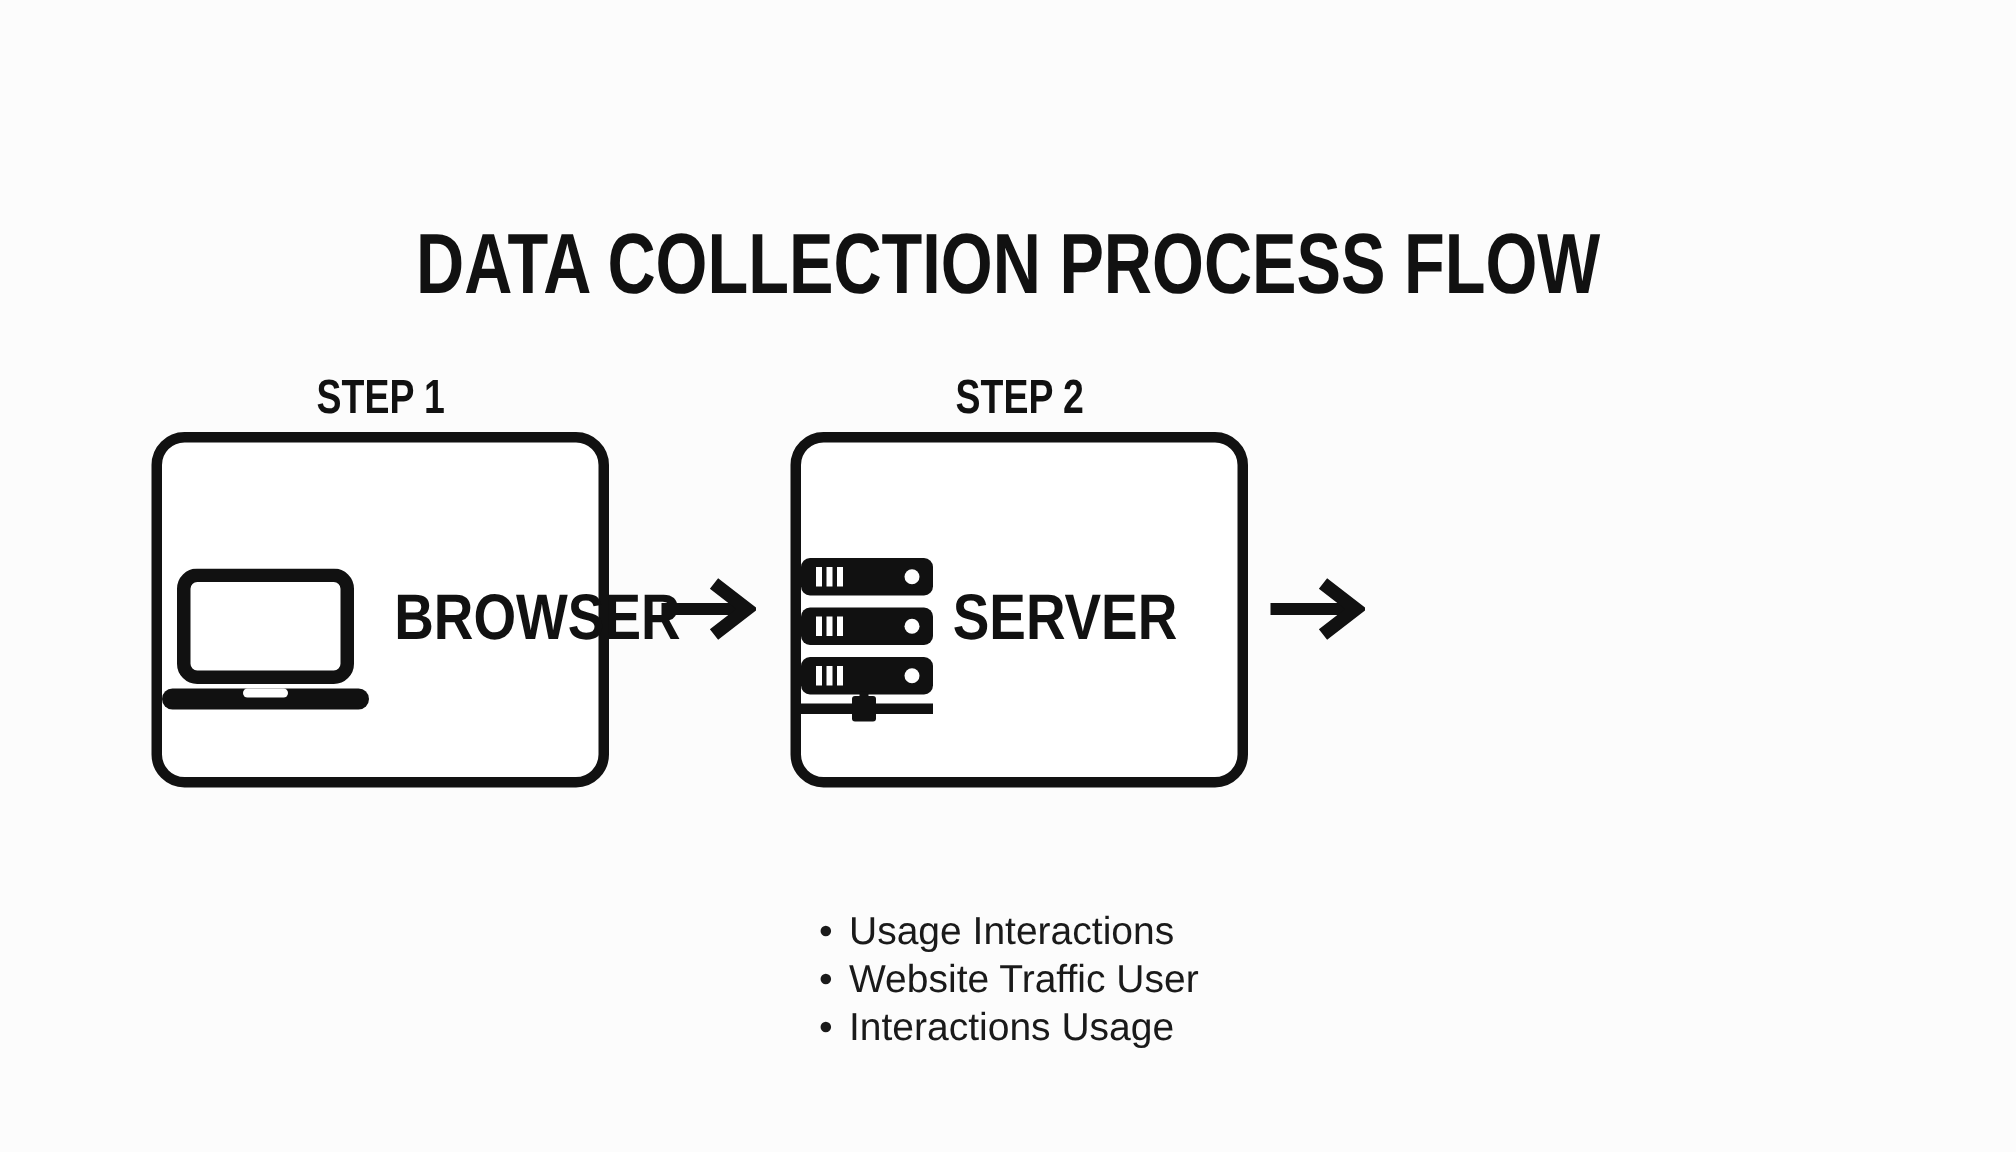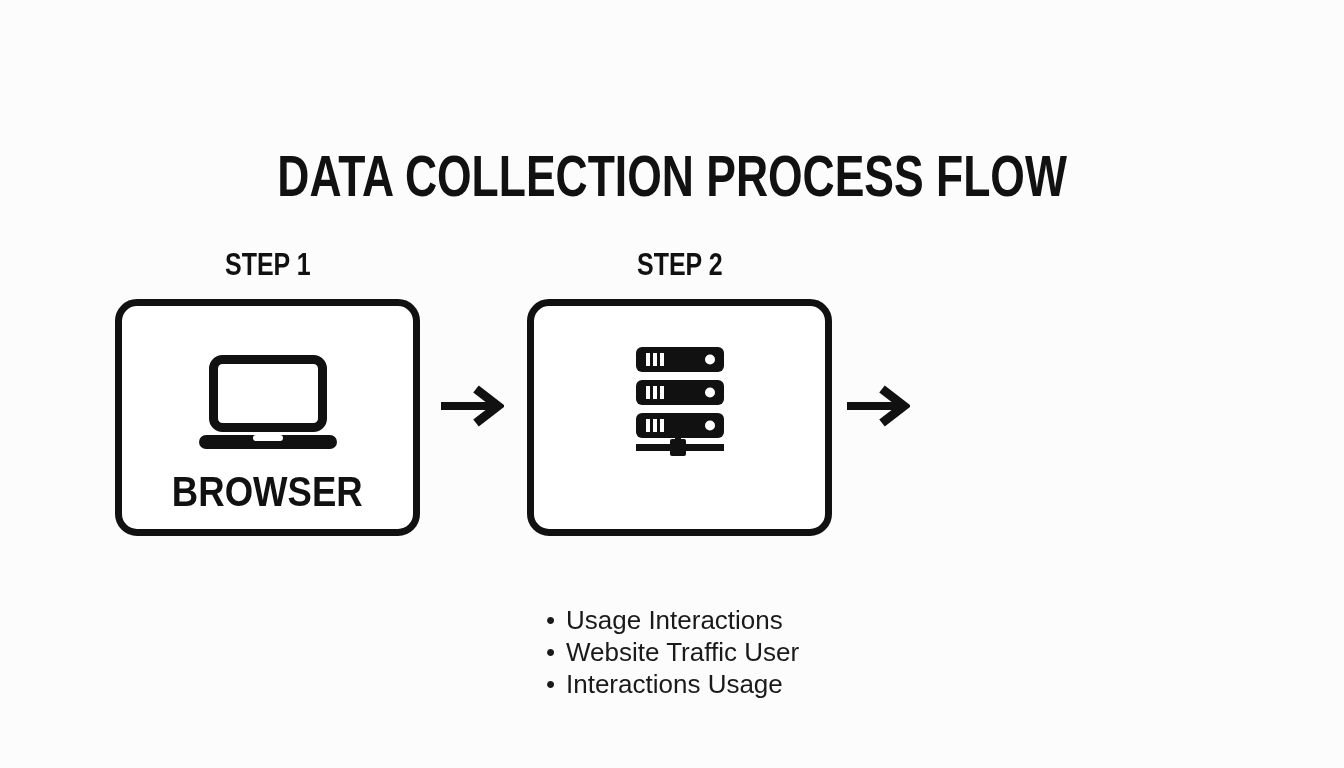--- a/index.html
+++ b/index.html
@@ -43,40 +43,40 @@
     line-height: 57px;
     font-weight: 700;
     color: #111111;
     margin-top: 27px;
   }
   .step-col {
     position: absolute;
     top: 246px;
     width: 305px;
   }
-  .step-col.s1 { left: 115px; }
+  .step-col.s1 { left: 101px; }
   .step-col.s2 { left: 527px; }
   .step-col.s3 { left: 930px; }
   .step-label {
     text-align: center;
     font-size: 32px;
     line-height: 36px;
     font-weight: 700;
     height: 36px;
   }
   .step-box {
     box-sizing: border-box;
-    margin-top: 17px;
+    margin-top: 6px;
     width: 305px;
     height: 237px;
     background: #ffffff;
     border: 7px solid #111111;
     border-radius: 22px;
     display: flex;
-    flex-direction: column;
+    flex-direction: row;
     align-items: center;
   }
   .icon-slot {
     margin-top: 40px;
     height: 112px;
     display: flex;
     align-items: center;
     justify-content: center;
   }
   .box-label {
@@ -171,20 +171,23 @@
             <rect x="17" y="39" width="4" height="13"></rect>
             <rect x="24" y="39" width="4" height="13"></rect>
             <circle cx="74" cy="45.5" r="5"></circle>
             <rect x="10" y="72" width="4" height="13"></rect>
             <rect x="17" y="72" width="4" height="13"></rect>
             <rect x="24" y="72" width="4" height="13"></rect>
             <circle cx="74" cy="78.5" r="5"></circle>
           </g>
         </svg>
       </div>
+      <div class="box-label">
+        <span class="cond-85">SERVER</span>
+      </div>
     </div>
   </div>
 
   <div class="arrow a2">
     <svg width="64" height="44" viewBox="0 0 64 44" aria-hidden="true">
       <line x1="1" y1="22" x2="52" y2="22" stroke="#111111" stroke-width="8"></line>
       <polyline points="36,5 58,22 36,39" fill="none" stroke="#111111" stroke-width="9" stroke-linejoin="miter"></polyline>
     </svg>
   </div>
 

